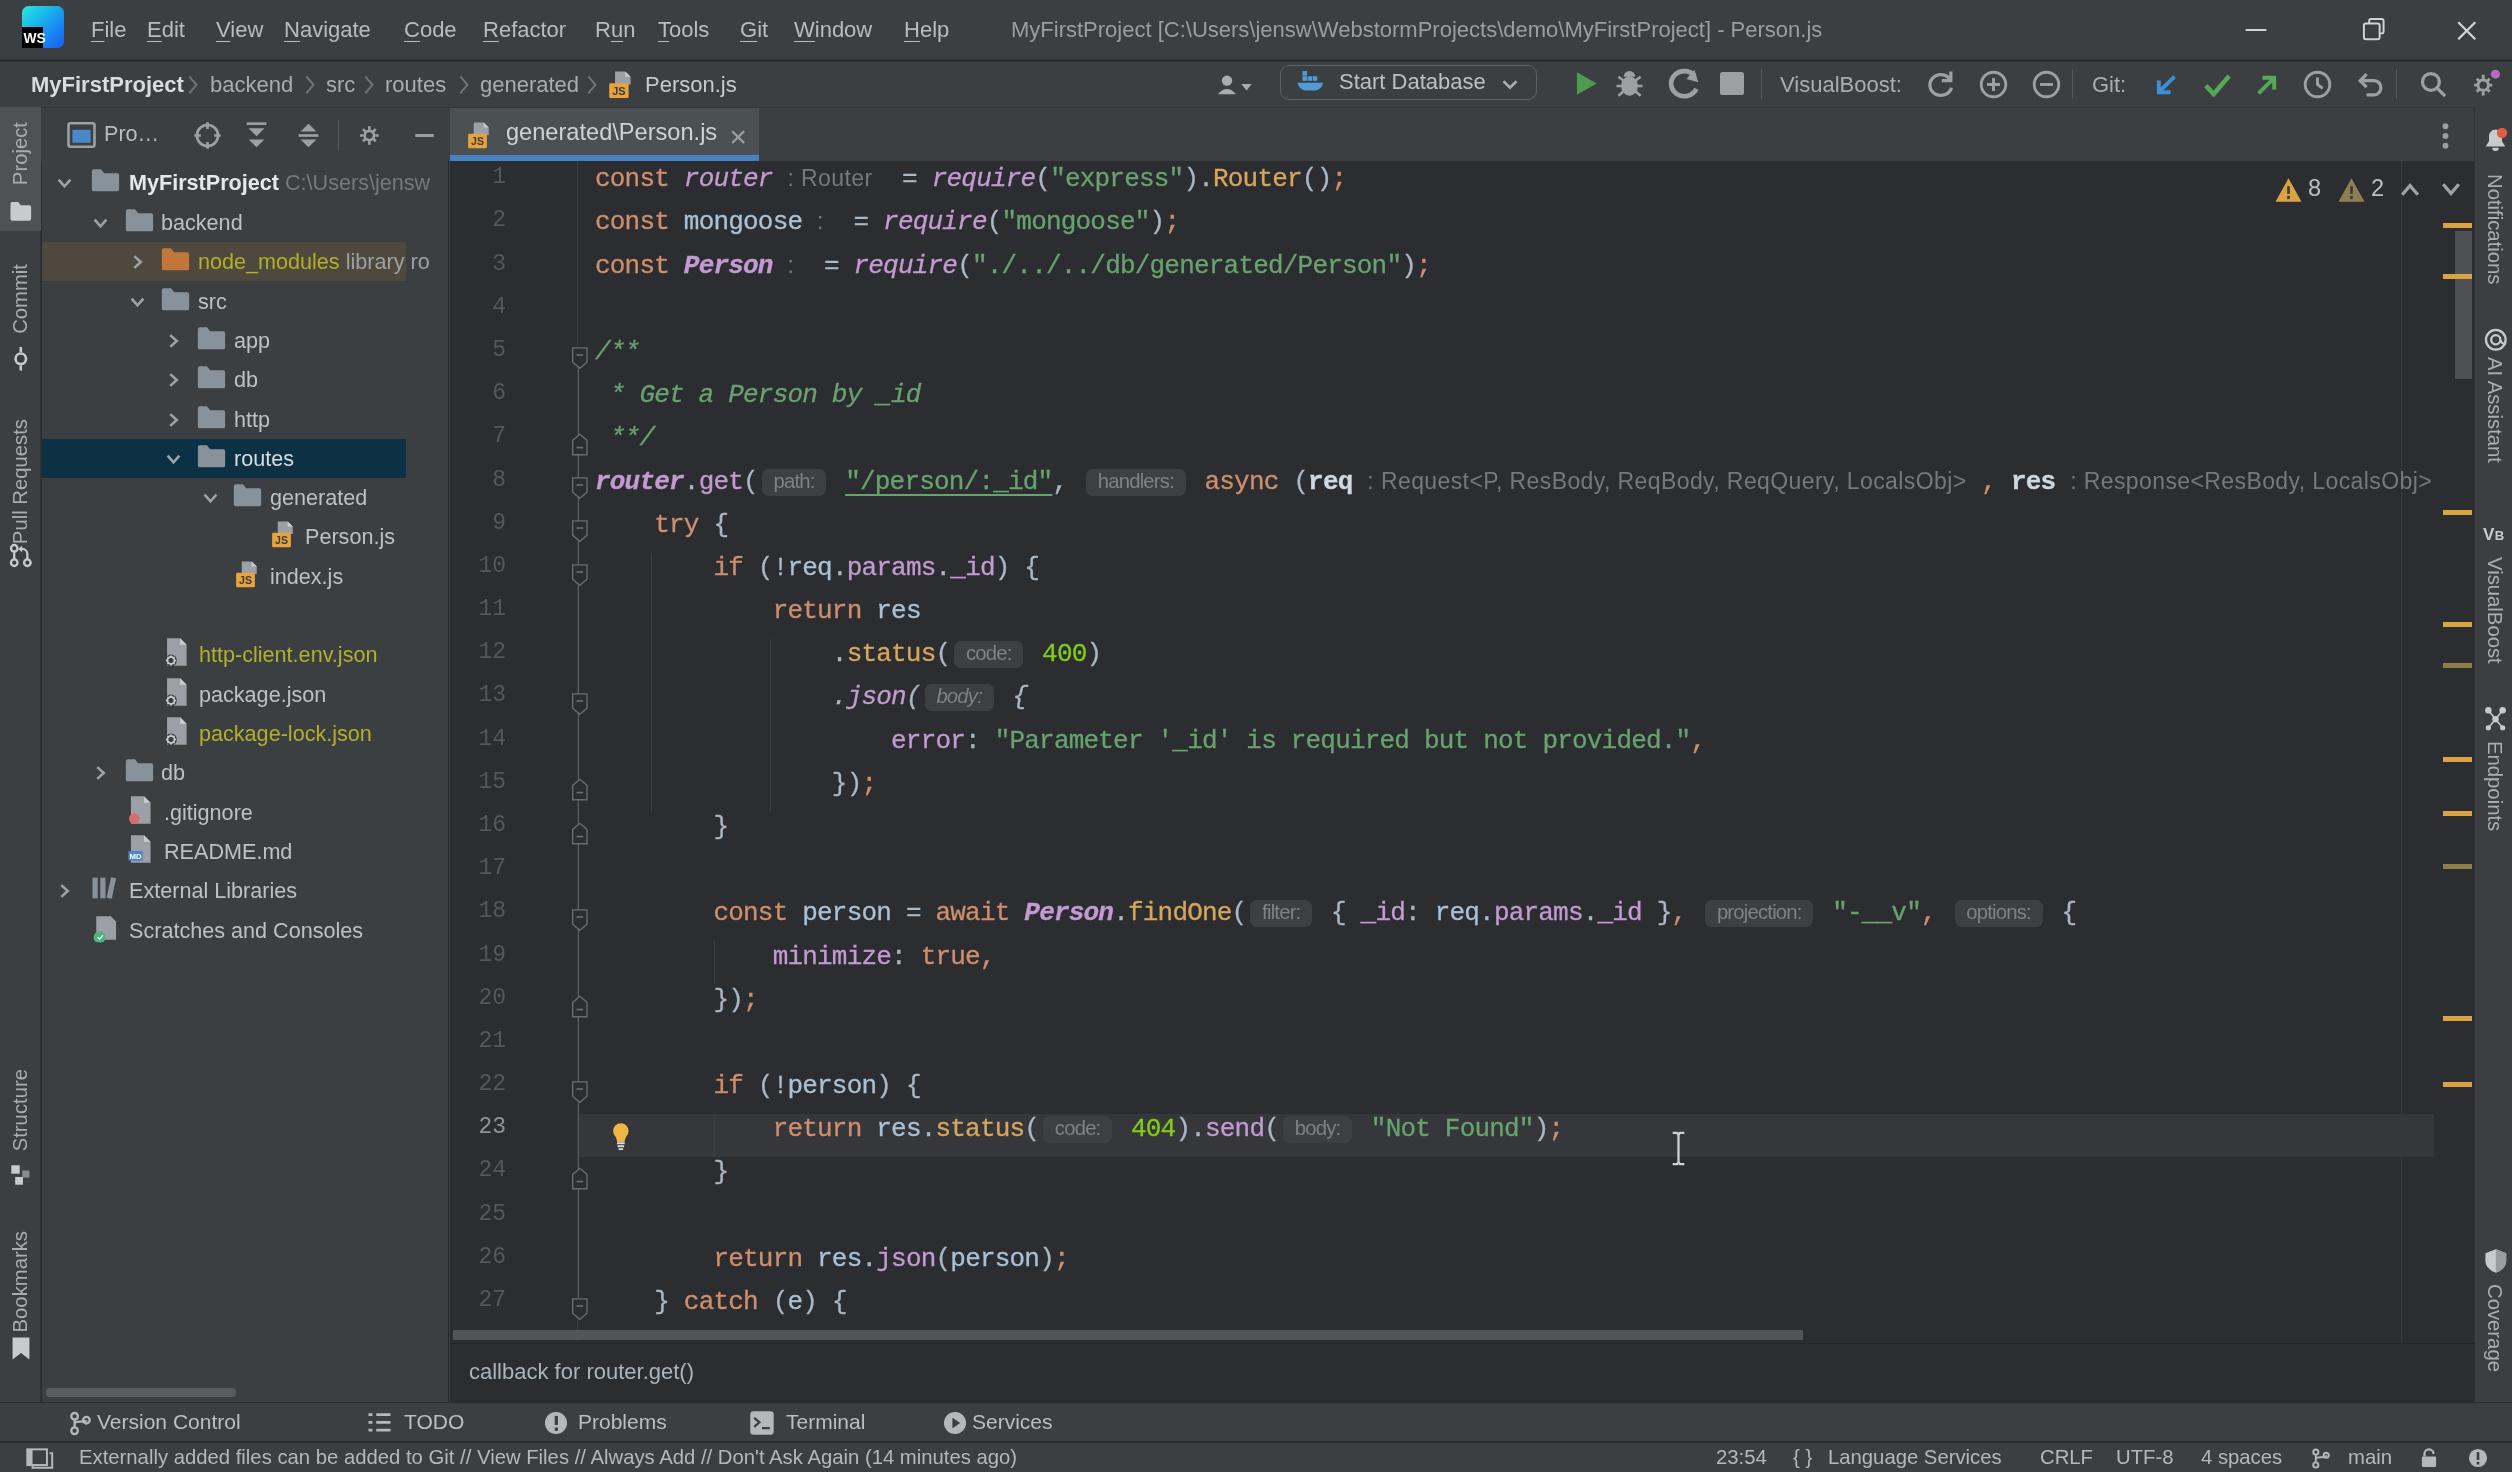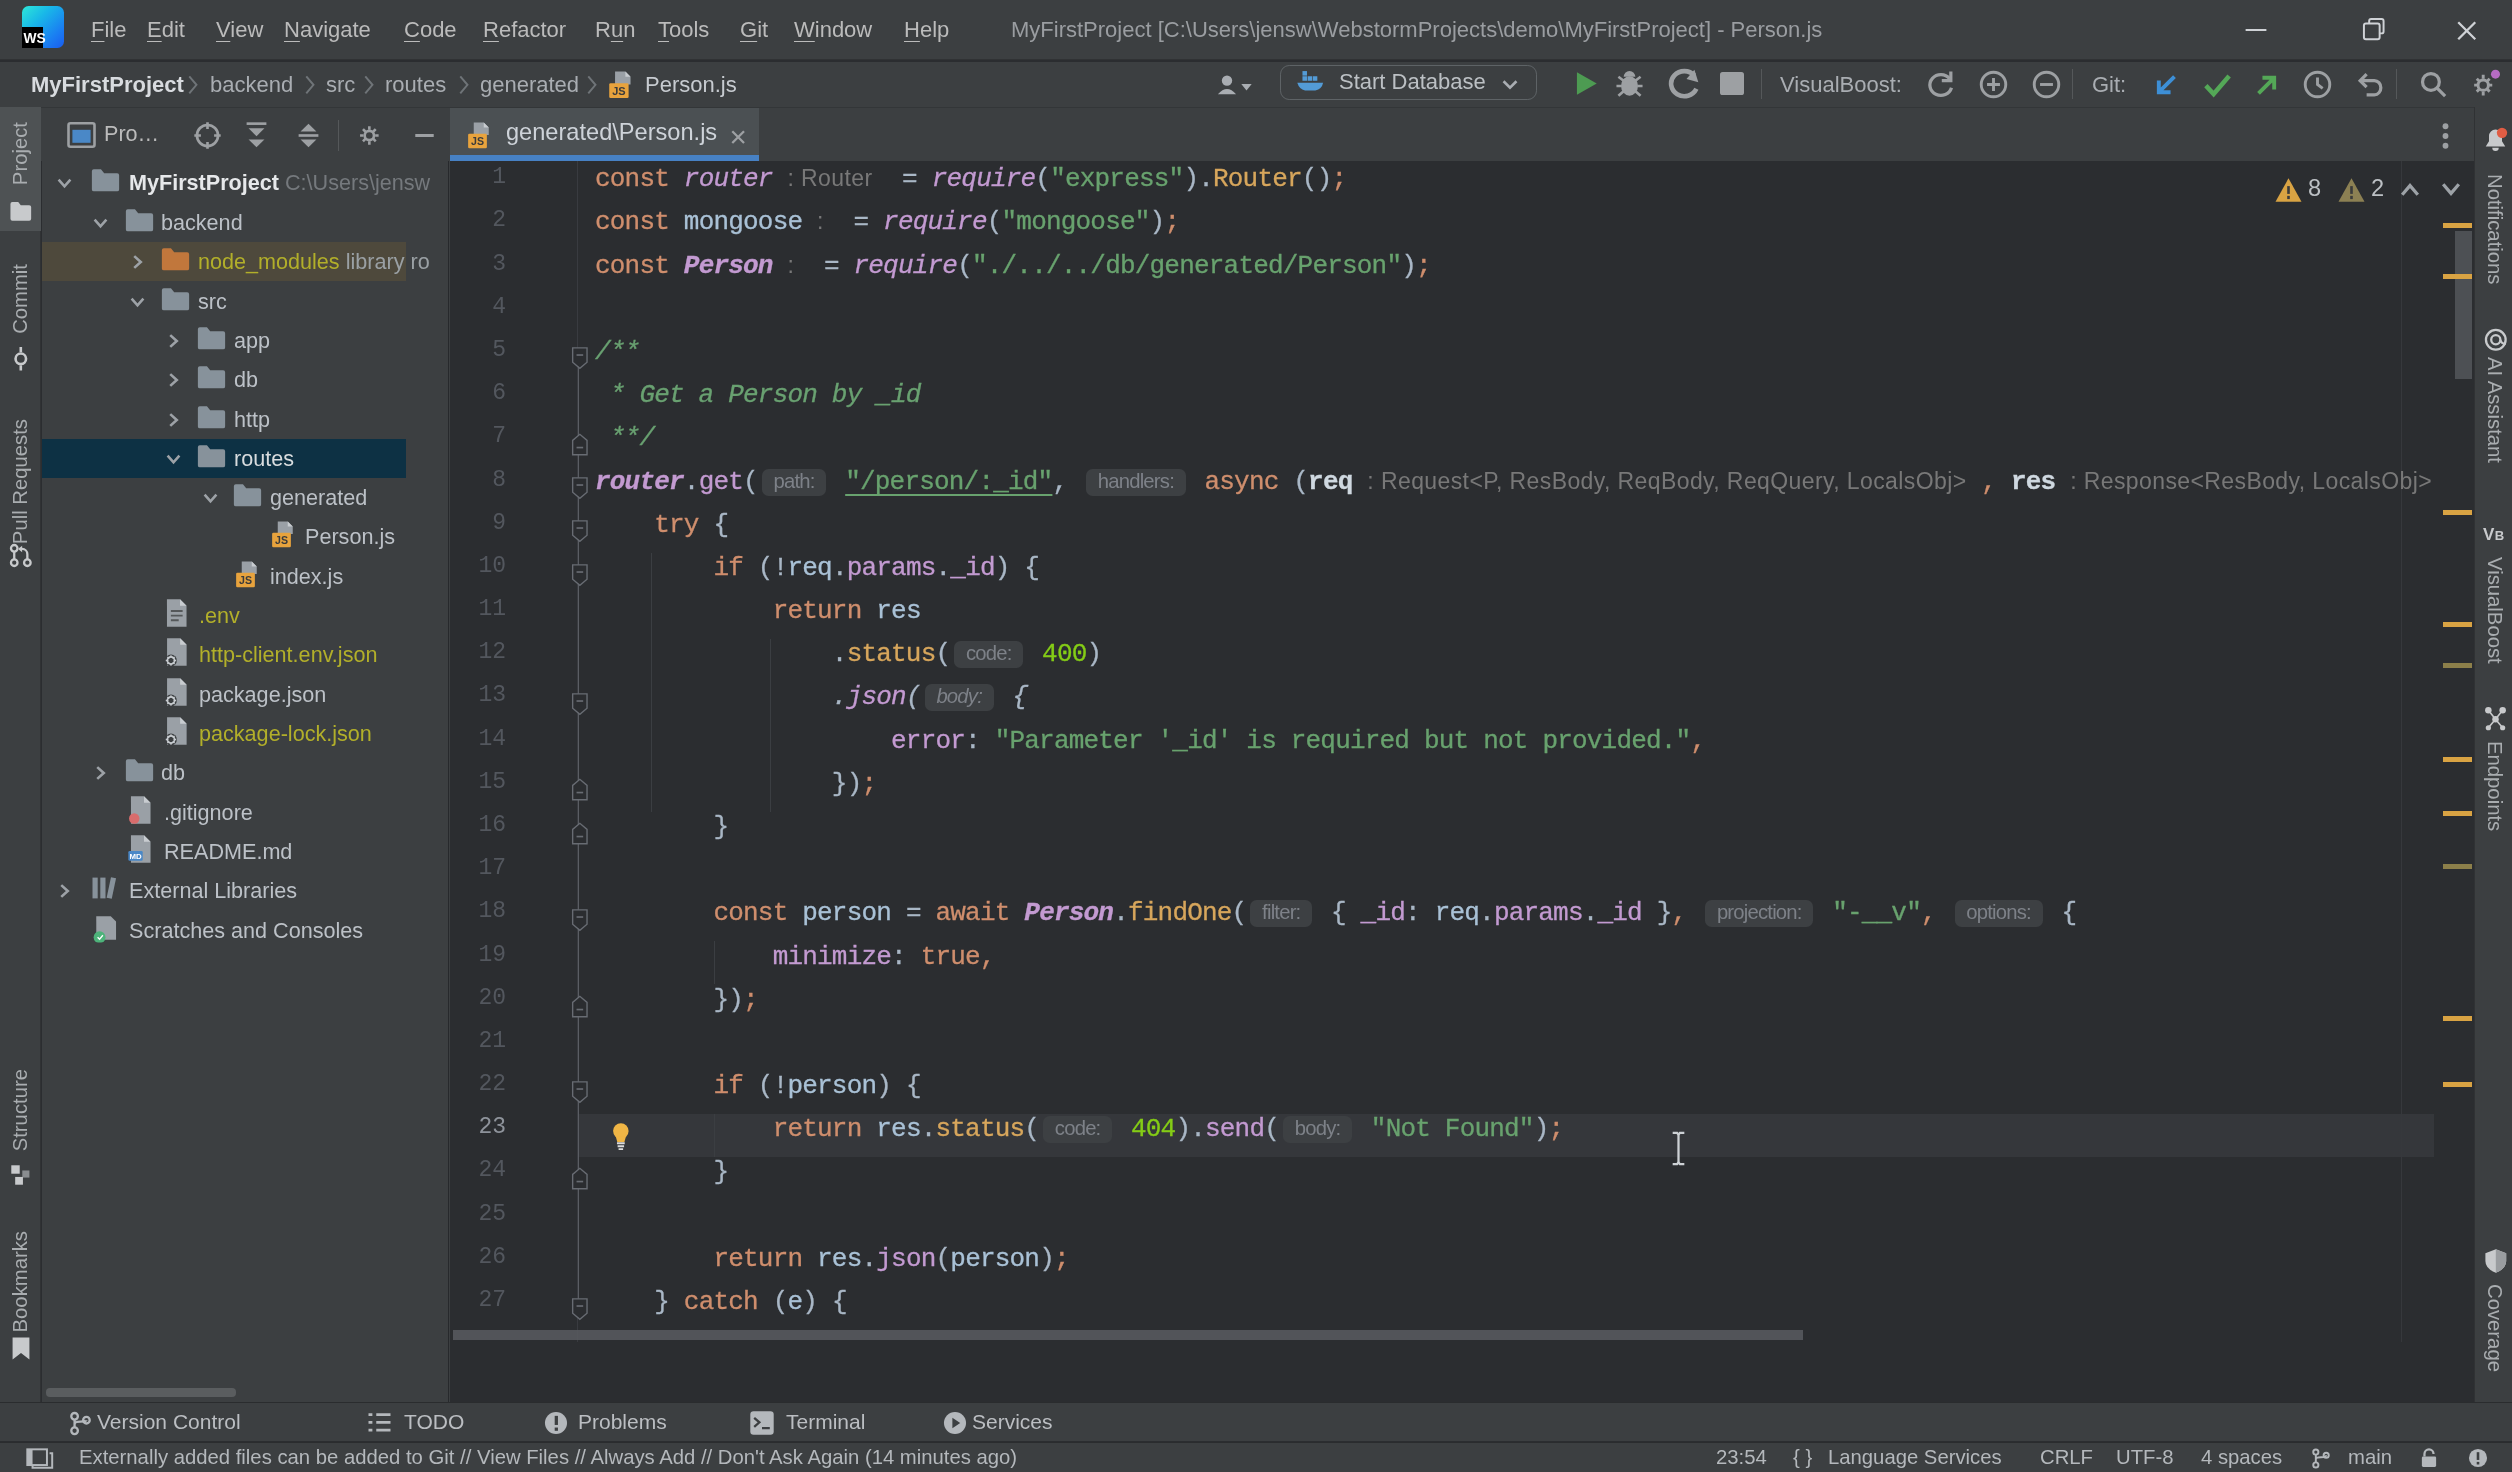--- a/index.html
+++ b/index.html
@@ -382,28 +382,20 @@
     </div>
     <div class="trow" style="top:396px;">
       <span class="ficon" style="left:191px;"><svg width="30" height="30" viewBox="0 0 48 48" style="font-size:33px">
             <path d="M14 4 h16 l8 8 v12 h-24 z" fill="#9aa0a6"></path>
             <path d="M30 4 l8 8 h-8 z" fill="#c8ccd0"></path>
             <rect x="5" y="22" width="30" height="23" rx="2" fill="#e8a33d"></rect>
             <text x="20" y="40" font-family="Liberation Sans" font-size="17" font-weight="bold" fill="#3b3b3b" text-anchor="middle">JS</text>
           </svg></span>
       <span class="lbl" style="left:228px;">index.js</span>
     </div>
-    <div class="trow" style="top:435px;">
-      <span class="ficon" style="left:121px;"><svg width="27.5" height="30" viewBox="0 0 42 46">
-            <path d="M6 2 h20 l10 10 v32 h-30 z" fill="#9aa0a6"></path>
-            <path d="M26 2 l10 10 h-10 z" fill="#c8ccd0"></path>
-            <path d="M12 20 h18 M12 27 h18 M12 34 h12" stroke="#55585a" stroke-width="3"></path>
-          </svg></span>
-      <span class="lbl" style="left:157px;color:#b2af2a;">.env</span>
-    </div>
     <div class="trow" style="top:474px;">
       <span class="ficon" style="left:121px;"><svg width="29" height="30" viewBox="0 0 44 46">
             <path d="M6 2 h20 l10 10 v32 h-30 z" fill="#9aa0a6"></path>
             <path d="M26 2 l10 10 h-10 z" fill="#c8ccd0"></path>
             <circle cx="12" cy="36" r="9" fill="#3c3f41"></circle>
             <circle cx="12" cy="36" r="5.5" fill="none" stroke="#c8ccd0" stroke-width="2.5"></circle>
             <path d="M12 28 v4 M12 40 v4 M4 36 h4 M16 36 h4 M6.5 30.5 l2.8 2.8 M14.7 38.7 l2.8 2.8 M17.5 30.5 l-2.8 2.8 M9.3 38.7 l-2.8 2.8" stroke="#c8ccd0" stroke-width="2"></path>
           </svg></span>
       <span class="lbl" style="left:157px;color:#b2af2a;">http-client.env.json</span>
     </div>
@@ -663,20 +655,23 @@
         <circle cx="30" cy="35" r="4" fill="#c8cacc"></circle>
         <path d="M8 8 L19 22 L30 8 M19 22 L8 35 M19 22 L30 35" stroke="#c8cacc" stroke-width="2.5" fill="none"></path>
       </svg>
     <span class="rvtext" style="top:634px;">Endpoints</span>
     <svg style="position:absolute;left:8.5px;top:1141px;" width="23.6" height="26" viewBox="0 0 36 40">
         <path d="M18 2 L34 8 v12 q0 12 -16 18 q-16 -6 -16 -18 v-12 z" fill="#c8cacc"></path>
         <path d="M18 2 L34 8 v12 q0 12 -16 18 z" fill="#9a9da0"></path>
       </svg>
     <span class="rvtext" style="top:1177px;">Coverage</span>
   </div>
+  <div class="abs" id="bcrumb">
+    <span style="position:absolute;left:19px;top:0;height:58px;line-height:55px;font-size:22px;color:#aab4bd;">callback for router.get()</span>
+  </div>
   <div class="abs" id="toolbar-bottom">
     <svg style="position:absolute;left:68px;top:7.9px;" width="25" height="25" viewBox="0 0 38 38">
         <circle cx="10" cy="8" r="5" fill="none" stroke="#b4b8bc" stroke-width="3.5"></circle>
         <circle cx="10" cy="30" r="5" fill="none" stroke="#b4b8bc" stroke-width="3.5"></circle>
         <circle cx="28" cy="14" r="5" fill="none" stroke="#b4b8bc" stroke-width="3.5"></circle>
         <path d="M10 13 v12 M10 20 q0 -4 9 -4 q9 0 9 -2" fill="none" stroke="#b4b8bc" stroke-width="3.5"></path>
       </svg>
     <span class="twitem" style="left:97px;">Version Control</span>
     <svg style="position:absolute;left:367px;top:9.2px;" width="25" height="22" viewBox="0 0 38 34">
         <path d="M2 4 h6 M2 16 h6 M2 28 h6 M14 4 h22 M14 16 h22 M14 28 h22" stroke="#b4b8bc" stroke-width="4"></path>

